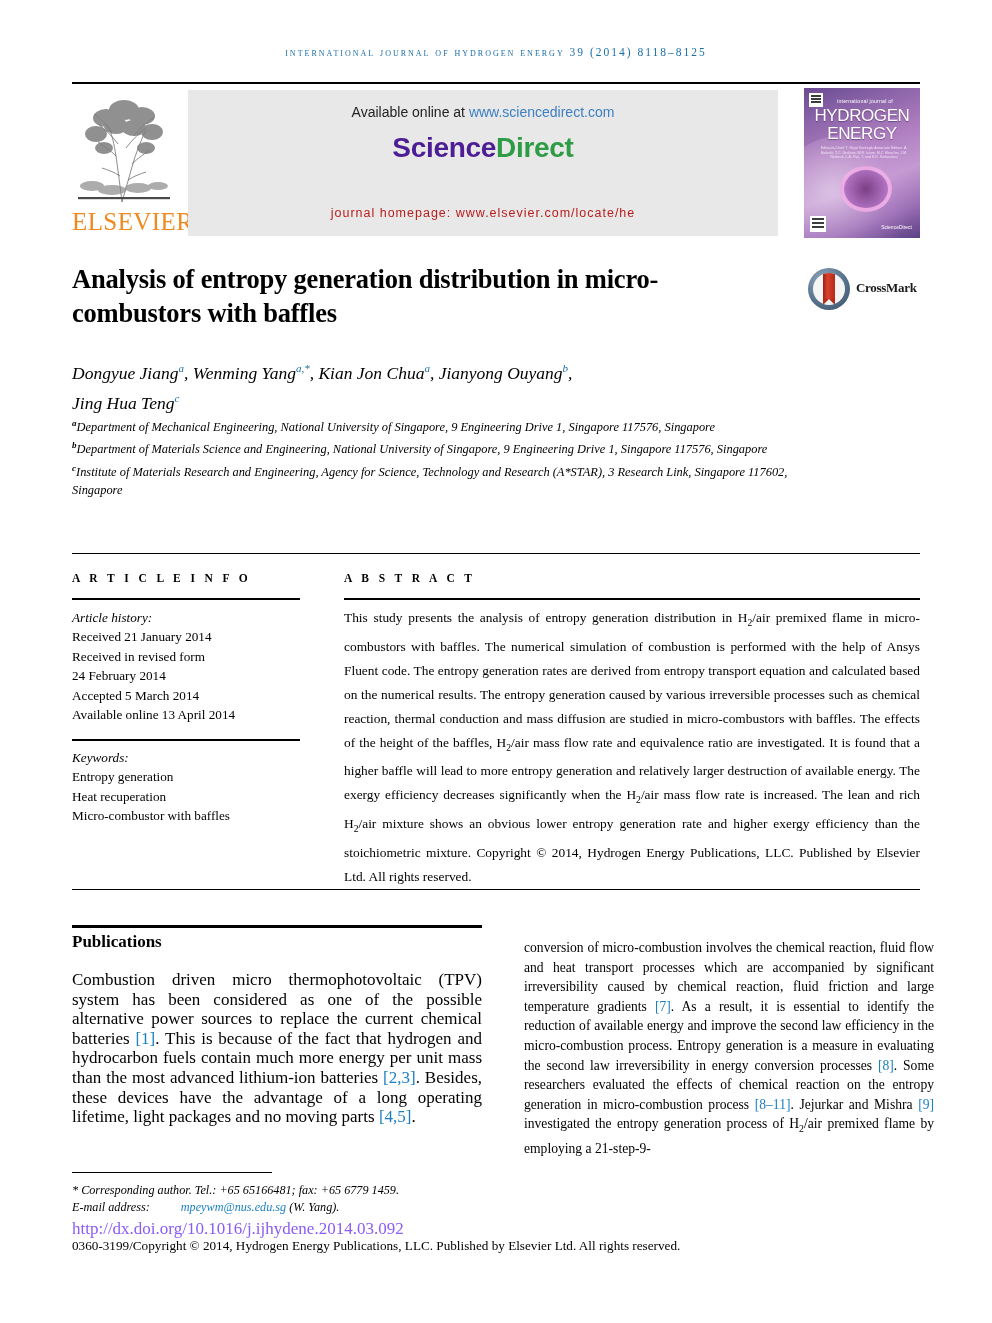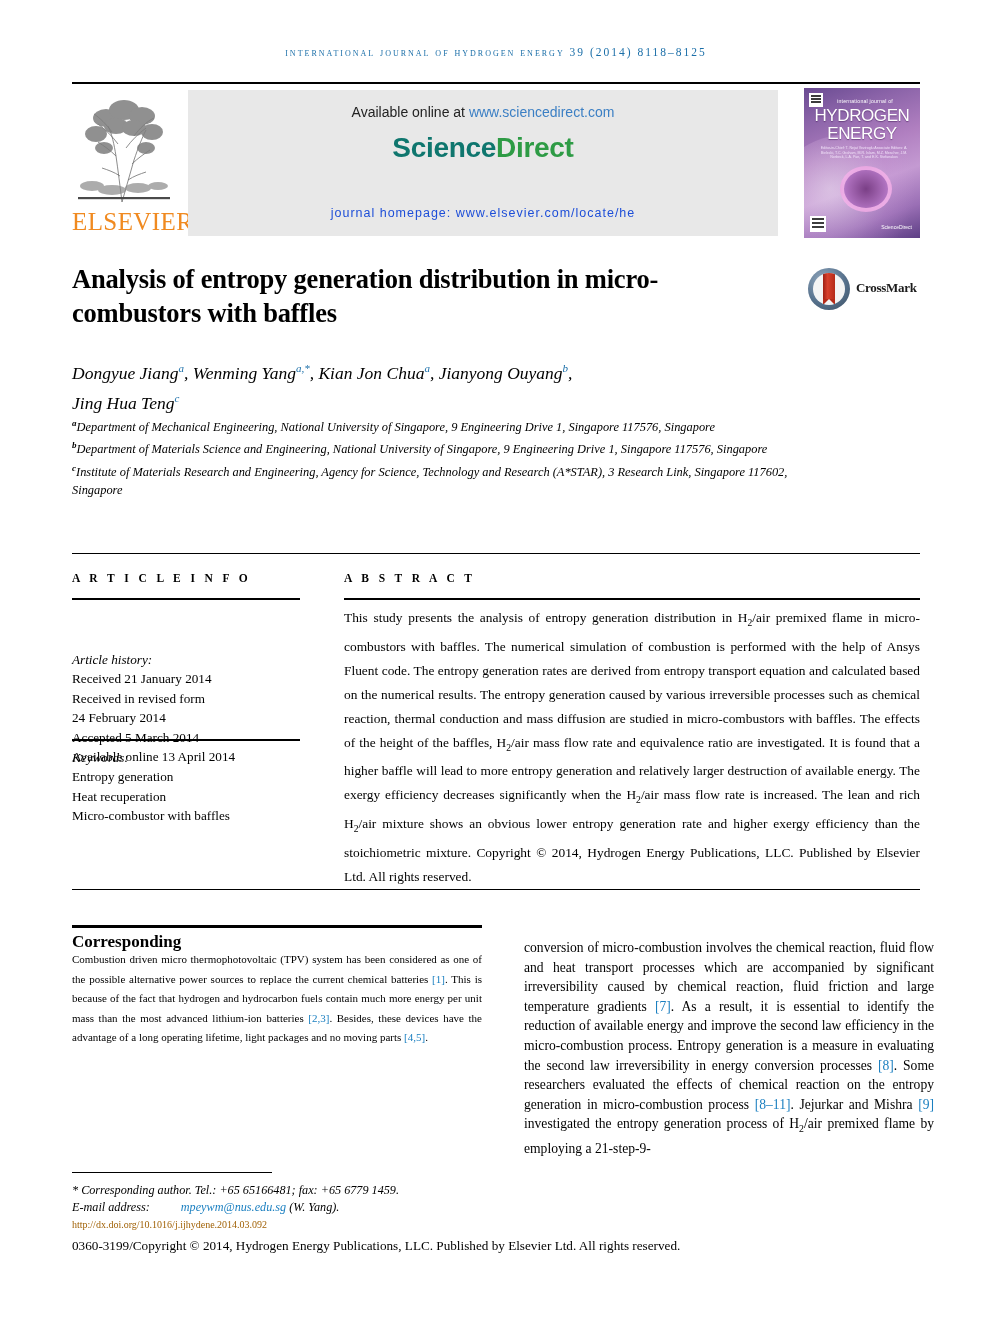--- a/index.html
+++ b/index.html
@@ -100,30 +100,30 @@
     position: absolute;
     left: 0; top: 42px;
     width: 590px;
     text-align: center;
     font-family: "Liberation Sans", sans-serif;
     font-size: 28px;
     font-weight: bold;
     color: #2e9b45;
     letter-spacing: -0.3px;
   }
-  .sd-logo .sci { color: #0f766e; }
+  .sd-logo .sci { color: #4c1d95; }
   .sd-homepage {
     position: absolute;
     left: 0; bottom: 16px;
     width: 590px;
     text-align: center;
     font-family: "Liberation Sans", sans-serif;
     font-size: 12.5px;
     letter-spacing: 1.0px;
-    color: #1d4ed8;
+    color: #b91c1c;
   }
 
   .cover {
     position: absolute;
     right: 0px;
     top: 0px;
     width: 116px;
     height: 150px;
     background: linear-gradient(160deg,#6a4b92 0%, #8a63a8 18%, #b07fc0 42%, #c49ad2 62%, #9a6fb5 82%, #5d3f85 100%);
     overflow: hidden;
@@ -337,21 +337,20 @@
 
   .ai-history {
     position: absolute;
     left: 72px;
     top: 608px;
     width: 230px;
     font-family: "Liberation Serif", serif;
     font-size: 13.2px;
     line-height: 19.4px;
     color: #000;
-    margin-top: 42px;
   }
   .ai-history .lbl { font-style: italic; }
   .ai-rule2 {
     position: absolute;
     left: 72px; top: 739px;
     width: 228px; height: 1.6px;
     background: #000;
   }
   .ai-keywords {
     position: absolute;
@@ -402,24 +401,24 @@
     left: 72px;
     top: 932px;
     font-family: "Liberation Serif", serif;
     font-size: 17px;
     font-weight: bold;
     color: #000;
   }
   .col-left {
     position: absolute;
     left: 72px;
-    top: 950px;
+    top: 970px;
     width: 410px;
     font-family: "Liberation Serif", serif;
-    font-size: 11px;
+    font-size: 17px;
     line-height: 19.6px;
     text-align: justify;
     color: #000;
   }
   .col-right {
     position: absolute;
     left: 524px;
     top: 938px;
     width: 410px;
     font-family: "Liberation Serif", serif;
@@ -455,22 +454,22 @@
     color: #000;
   }
   .footnote .fn1 { font-style: italic; }
   .footnote .fn2 { font-style: italic; }
   .footnote .mail { color: #1a7fc0; margin-left: 28px; }
   .doi {
     position: absolute;
     left: 72px;
     top: 1219px;
     font-family: "Liberation Serif", serif;
-    font-size: 10px;
-    color: #a16207;
+    font-size: 17px;
+    color: #8b5cf6;
   }
   .copyright {
     position: absolute;
     left: 72px;
     top: 1238px;
     font-family: "Liberation Serif", serif;
     font-size: 13.2px;
     color: #000;
   }
   sub { font-size: 0.72em; }
@@ -597,21 +596,21 @@
   </div>
 
   <div class="abstract">
     <span id="abstract-text">This study presents the analysis of entropy generation distribution in H<sub>2</sub>/air premixed flame in micro-combustors with baffles. The numerical simulation of combustion is performed with the help of Ansys Fluent code. The entropy generation rates are derived from entropy transport equation and calculated based on the numerical results. The entropy generation caused by various irreversible processes such as chemical reaction, thermal conduction and mass diffusion are studied in micro-combustors with baffles. The effects of the height of the baffles, H<sub>2</sub>/air mass flow rate and equivalence ratio are investigated. It is found that a higher baffle will lead to more entropy generation and relatively larger destruction of available energy. The exergy efficiency decreases significantly when the H<sub>2</sub>/air mass flow rate is increased. The lean and rich H<sub>2</sub>/air mixture shows an obvious lower entropy generation rate and higher exergy efficiency than the stoichiometric mixture. </span>
     <span class="copyline">Copyright © 2014, Hydrogen Energy Publications, LLC. Published by Elsevier Ltd. All rights reserved.</span>
   </div>
 
   <div class="rule-bot"></div>
 
   <div class="sec-rule"></div>
-  <div class="sec-title">Corresponding</div>
+  <div class="sec-title">Publications</div>
 
   <div class="col-left">
     <p><span id="intro-p1">Combustion driven micro thermophotovoltaic (TPV) system has been considered as one of the possible alternative power sources to replace the current chemical batteries <span class="ref">[1]</span>. This is because of the fact that hydrogen and hydrocarbon fuels contain much more energy per unit mass than the most advanced lithium-ion batteries <span class="ref">[2,3]</span>. Besides, these devices have the advantage of a long operating lifetime, light packages and no moving parts <span class="ref">[4,5]</span>.</span></p>
   </div>
 
   <div class="col-right">
     <p><span id="intro-p3">conversion of micro-combustion involves the chemical reaction, fluid flow and heat transport processes which are accompanied by significant irreversibility caused by chemical reaction, fluid friction and large temperature gradients <span class="ref">[7]</span>. As a result, it is essential to identify the reduction of available energy and improve the second law efficiency in the micro-combustion process. Entropy generation is a measure in evaluating the second law irreversibility in energy conversion processes <span class="ref">[8]</span>. Some researchers evaluated the effects of chemical reaction on the entropy generation in micro-combustion process <span class="ref">[8–11]</span>. Jejurkar and Mishra <span class="ref">[9]</span> investigated the entropy generation process of H<sub>2</sub>/air premixed flame by employing a 21-step-9-</span></p>
   </div>
 
   <div class="foot-rule"></div>

